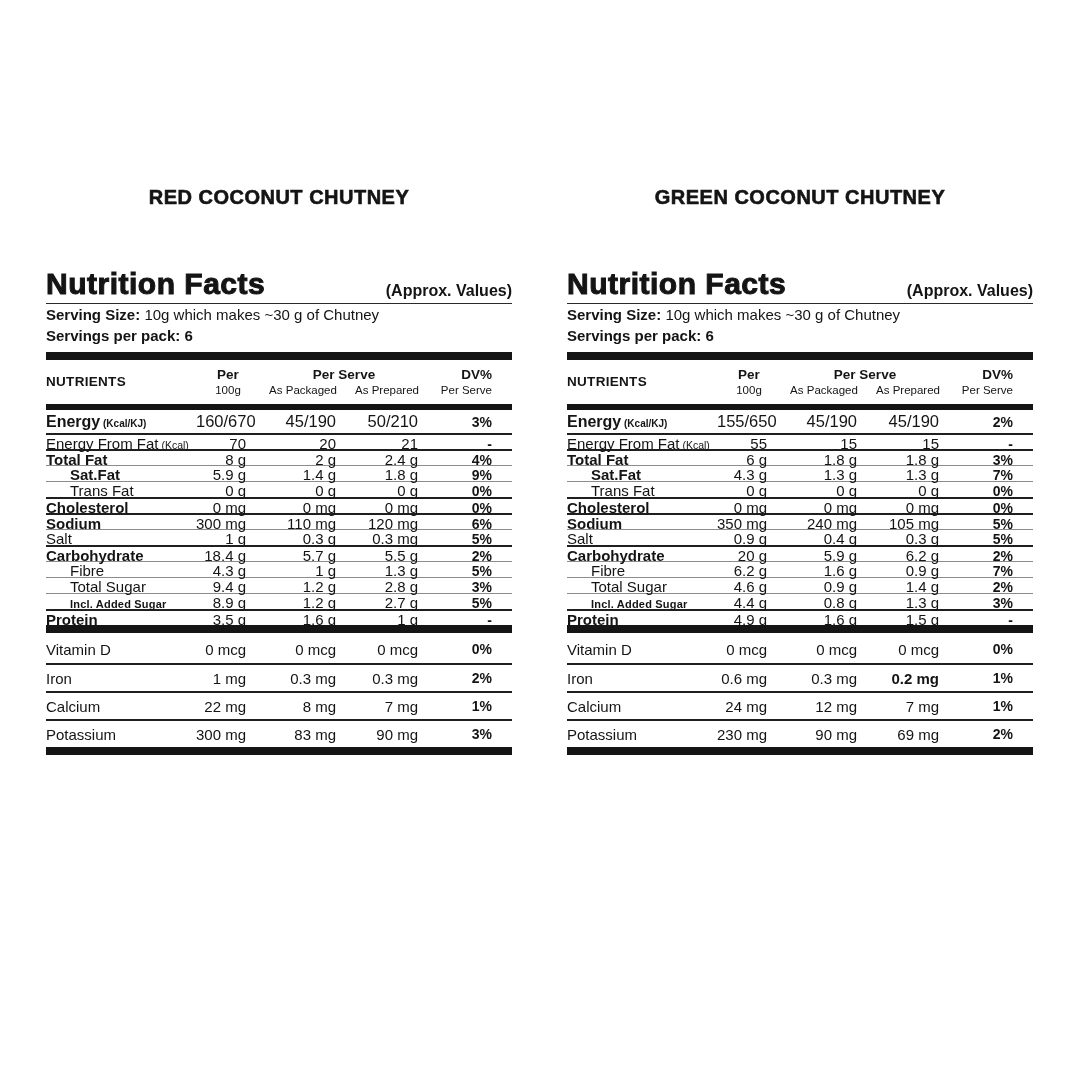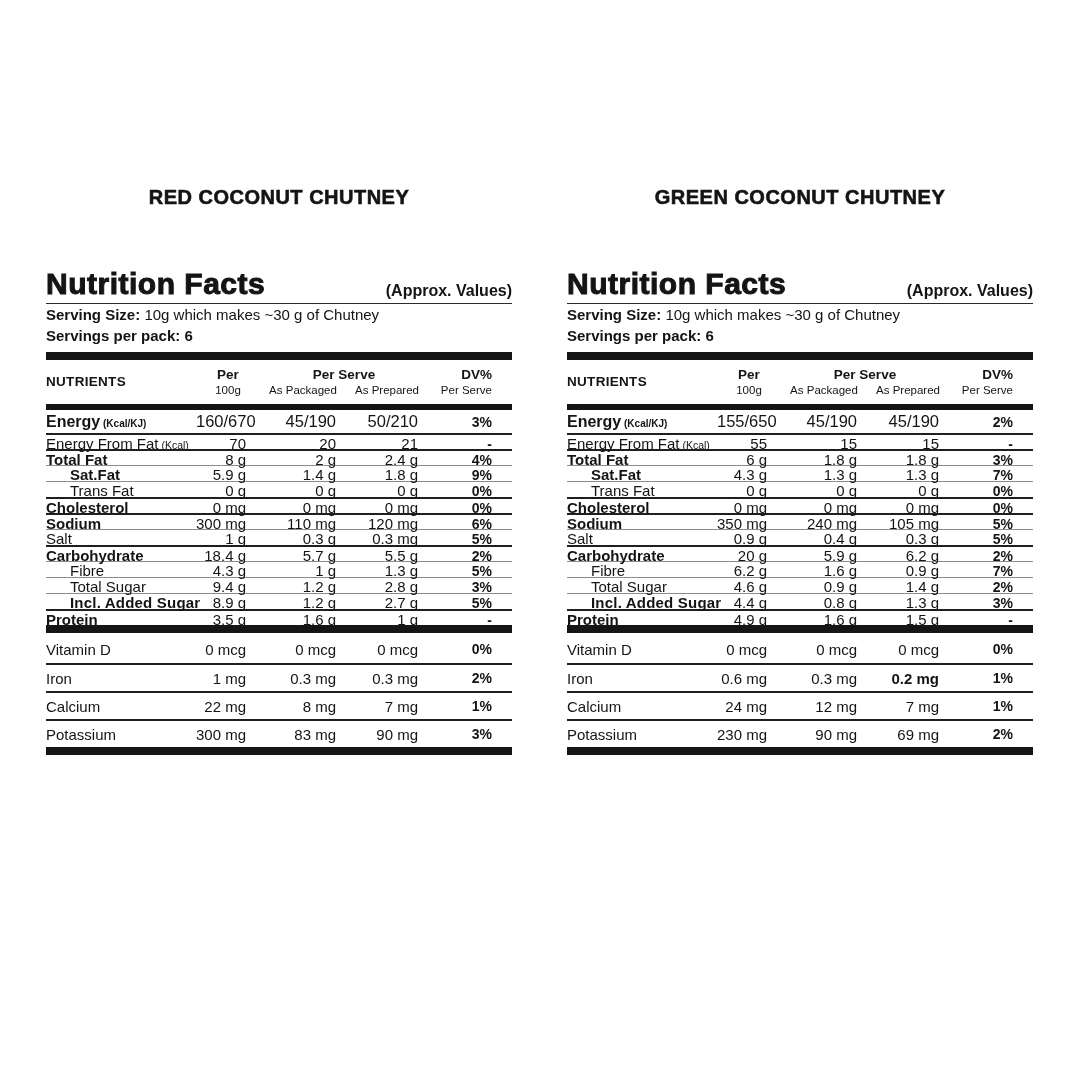--- a/index.html
+++ b/index.html
@@ -38,21 +38,21 @@
   .rows{width:466px;}
   .row{display:grid;grid-template-columns:150px 64px 86px 82px 64px;align-items:center;
     height:16px;box-sizing:border-box;}
   .row.big{height:23px;}
   .sep-dark{border-top:2.5px solid #1f1f1f;}
   .sep-light{border-top:1.5px solid #8c8c8c;}
   .cell{white-space:nowrap;}
   .cell.name{font-size:15px;}
   .cell.name.b{font-weight:bold;}
   .cell.name.ind{padding-left:24px;}
-  .cell.name.small .lbl{font-size:15px;letter-spacing:.2px;}
+  .cell.name.small .lbl{font-size:11px;letter-spacing:.2px;}
   .note{font-size:10.5px;}
   .name.b .note{font-size:10px;font-weight:bold;}
   .cell.v{text-align:right;font-size:15px;}
   .row.big .cell.v{font-size:16.5px;}
   .row.big .name .lbl{font-size:16px;}
   .v1{padding-right:14px;}
   .v2{padding-right:10px;}
   .v3{padding-right:10px;}
   .cell.dv{text-align:right;font-size:14px;font-weight:bold;}
   .cell.b{font-weight:bold;}

